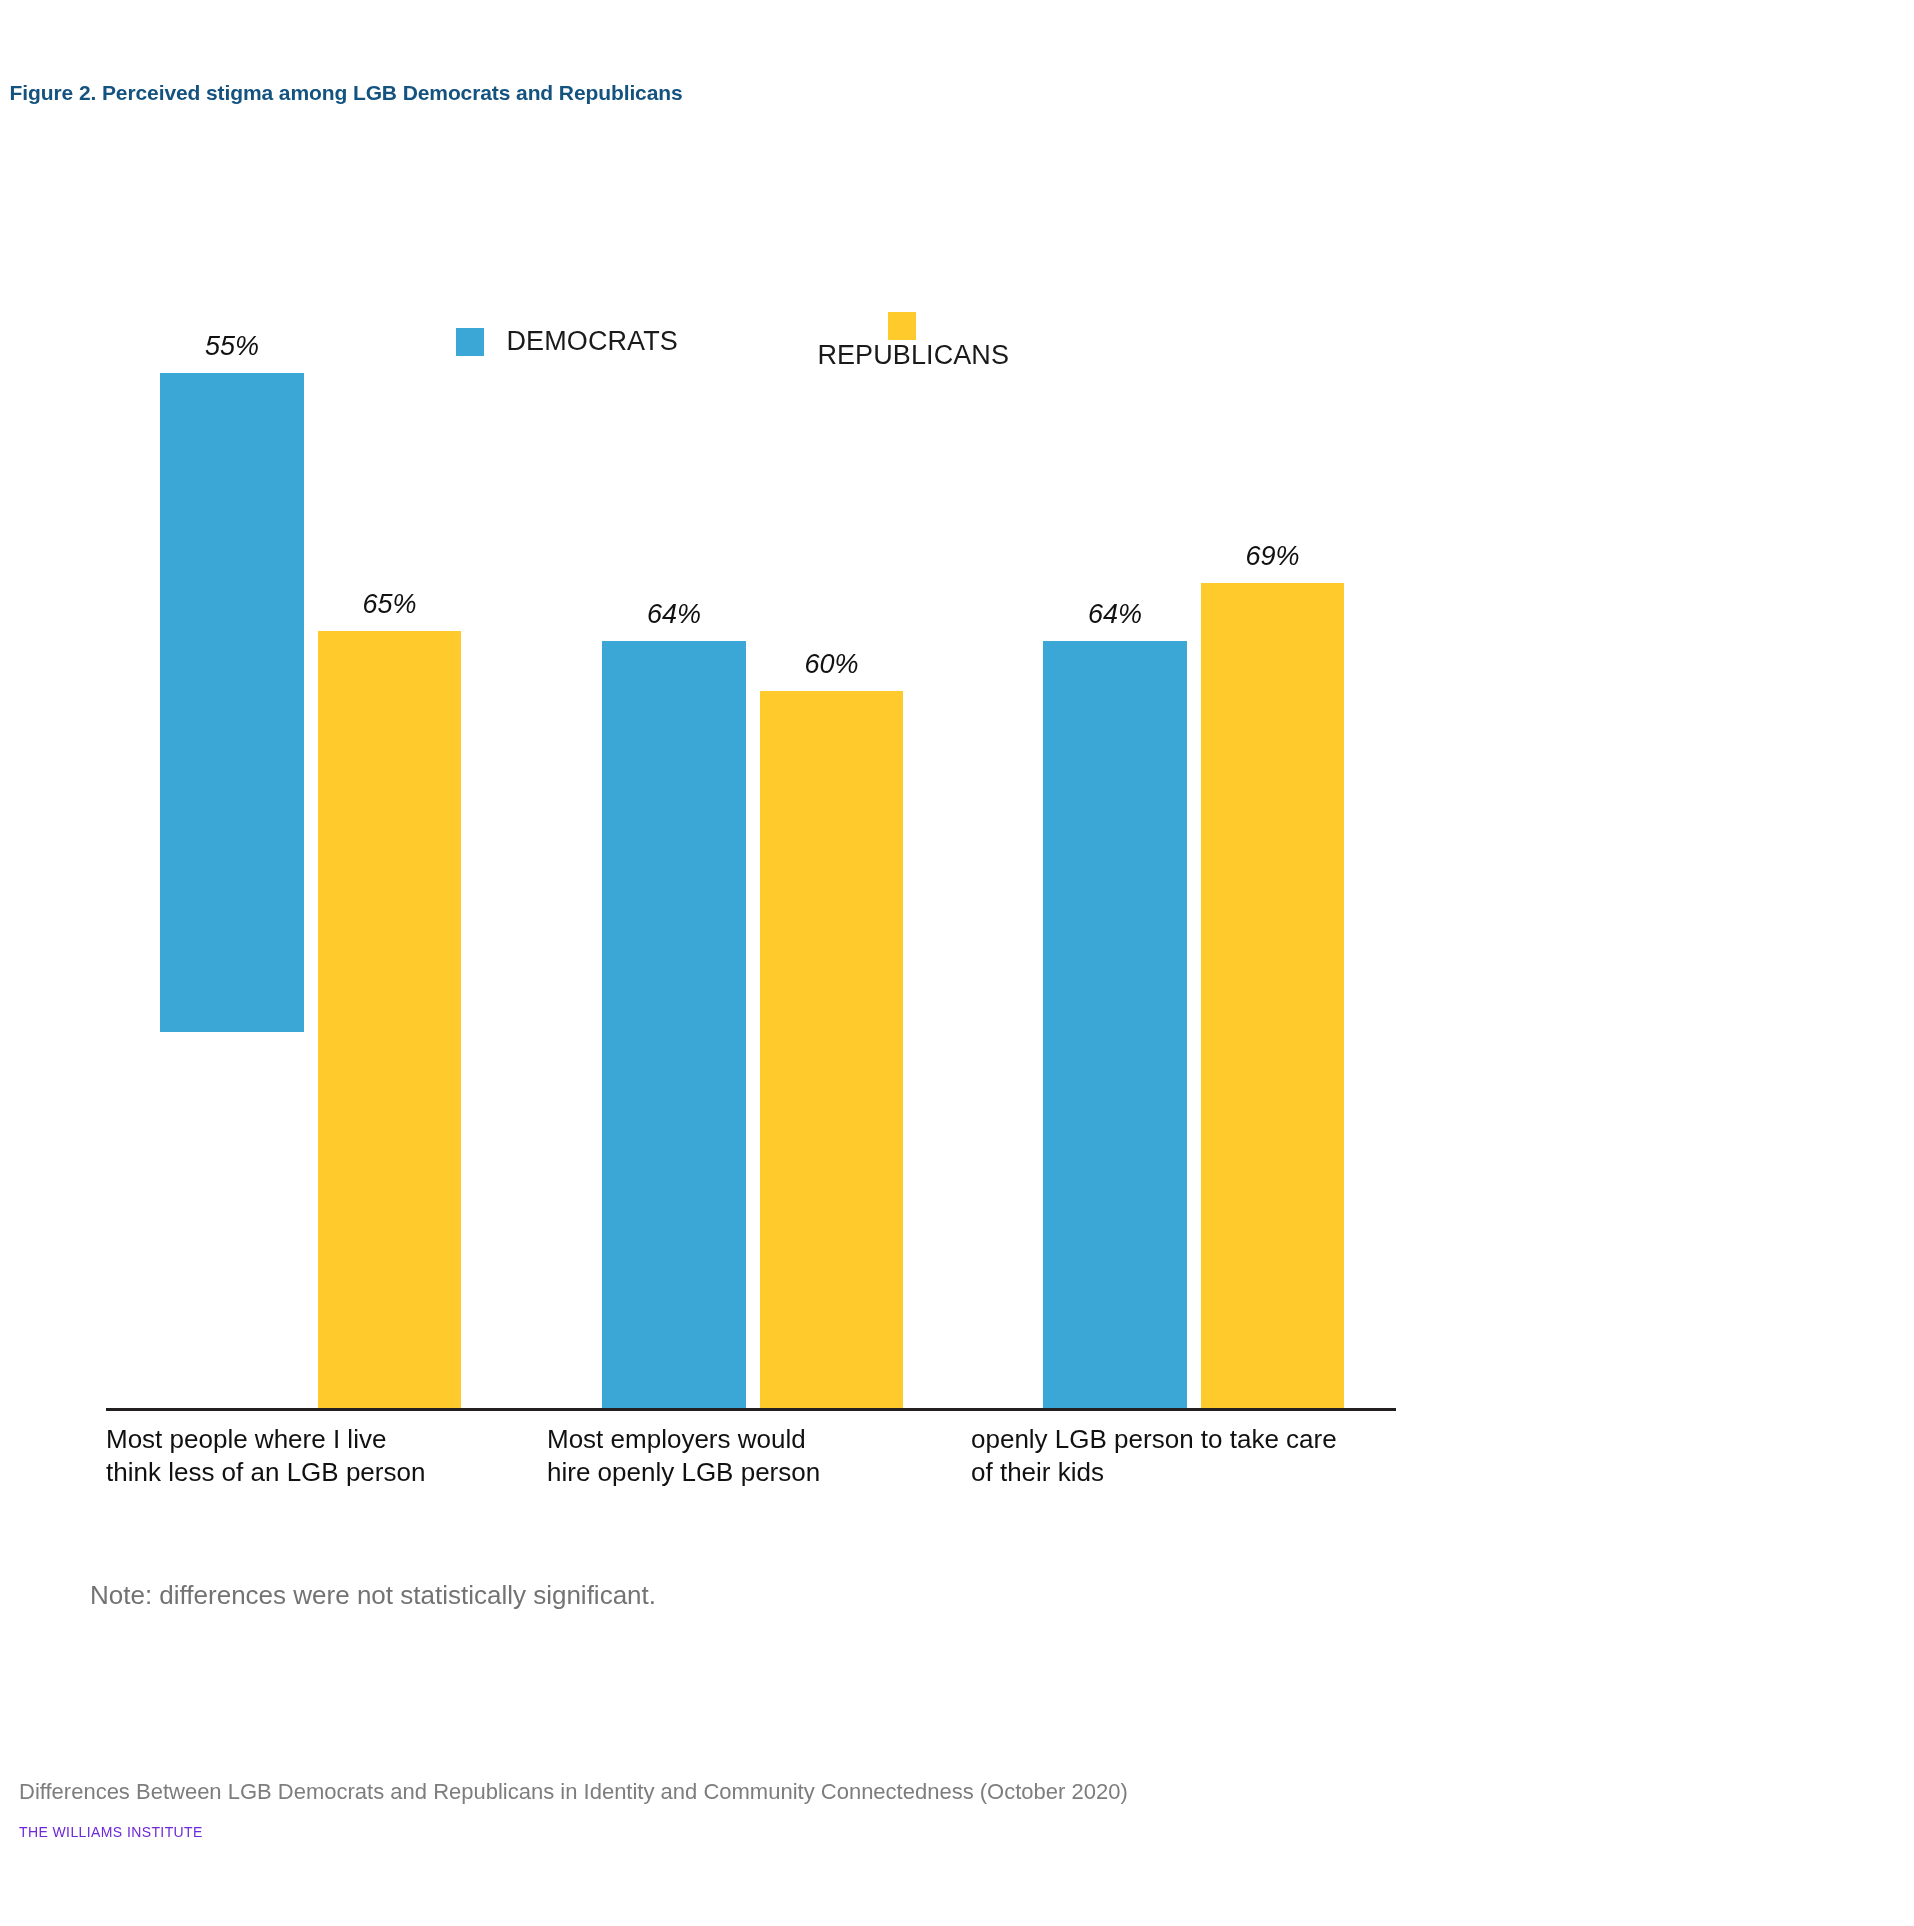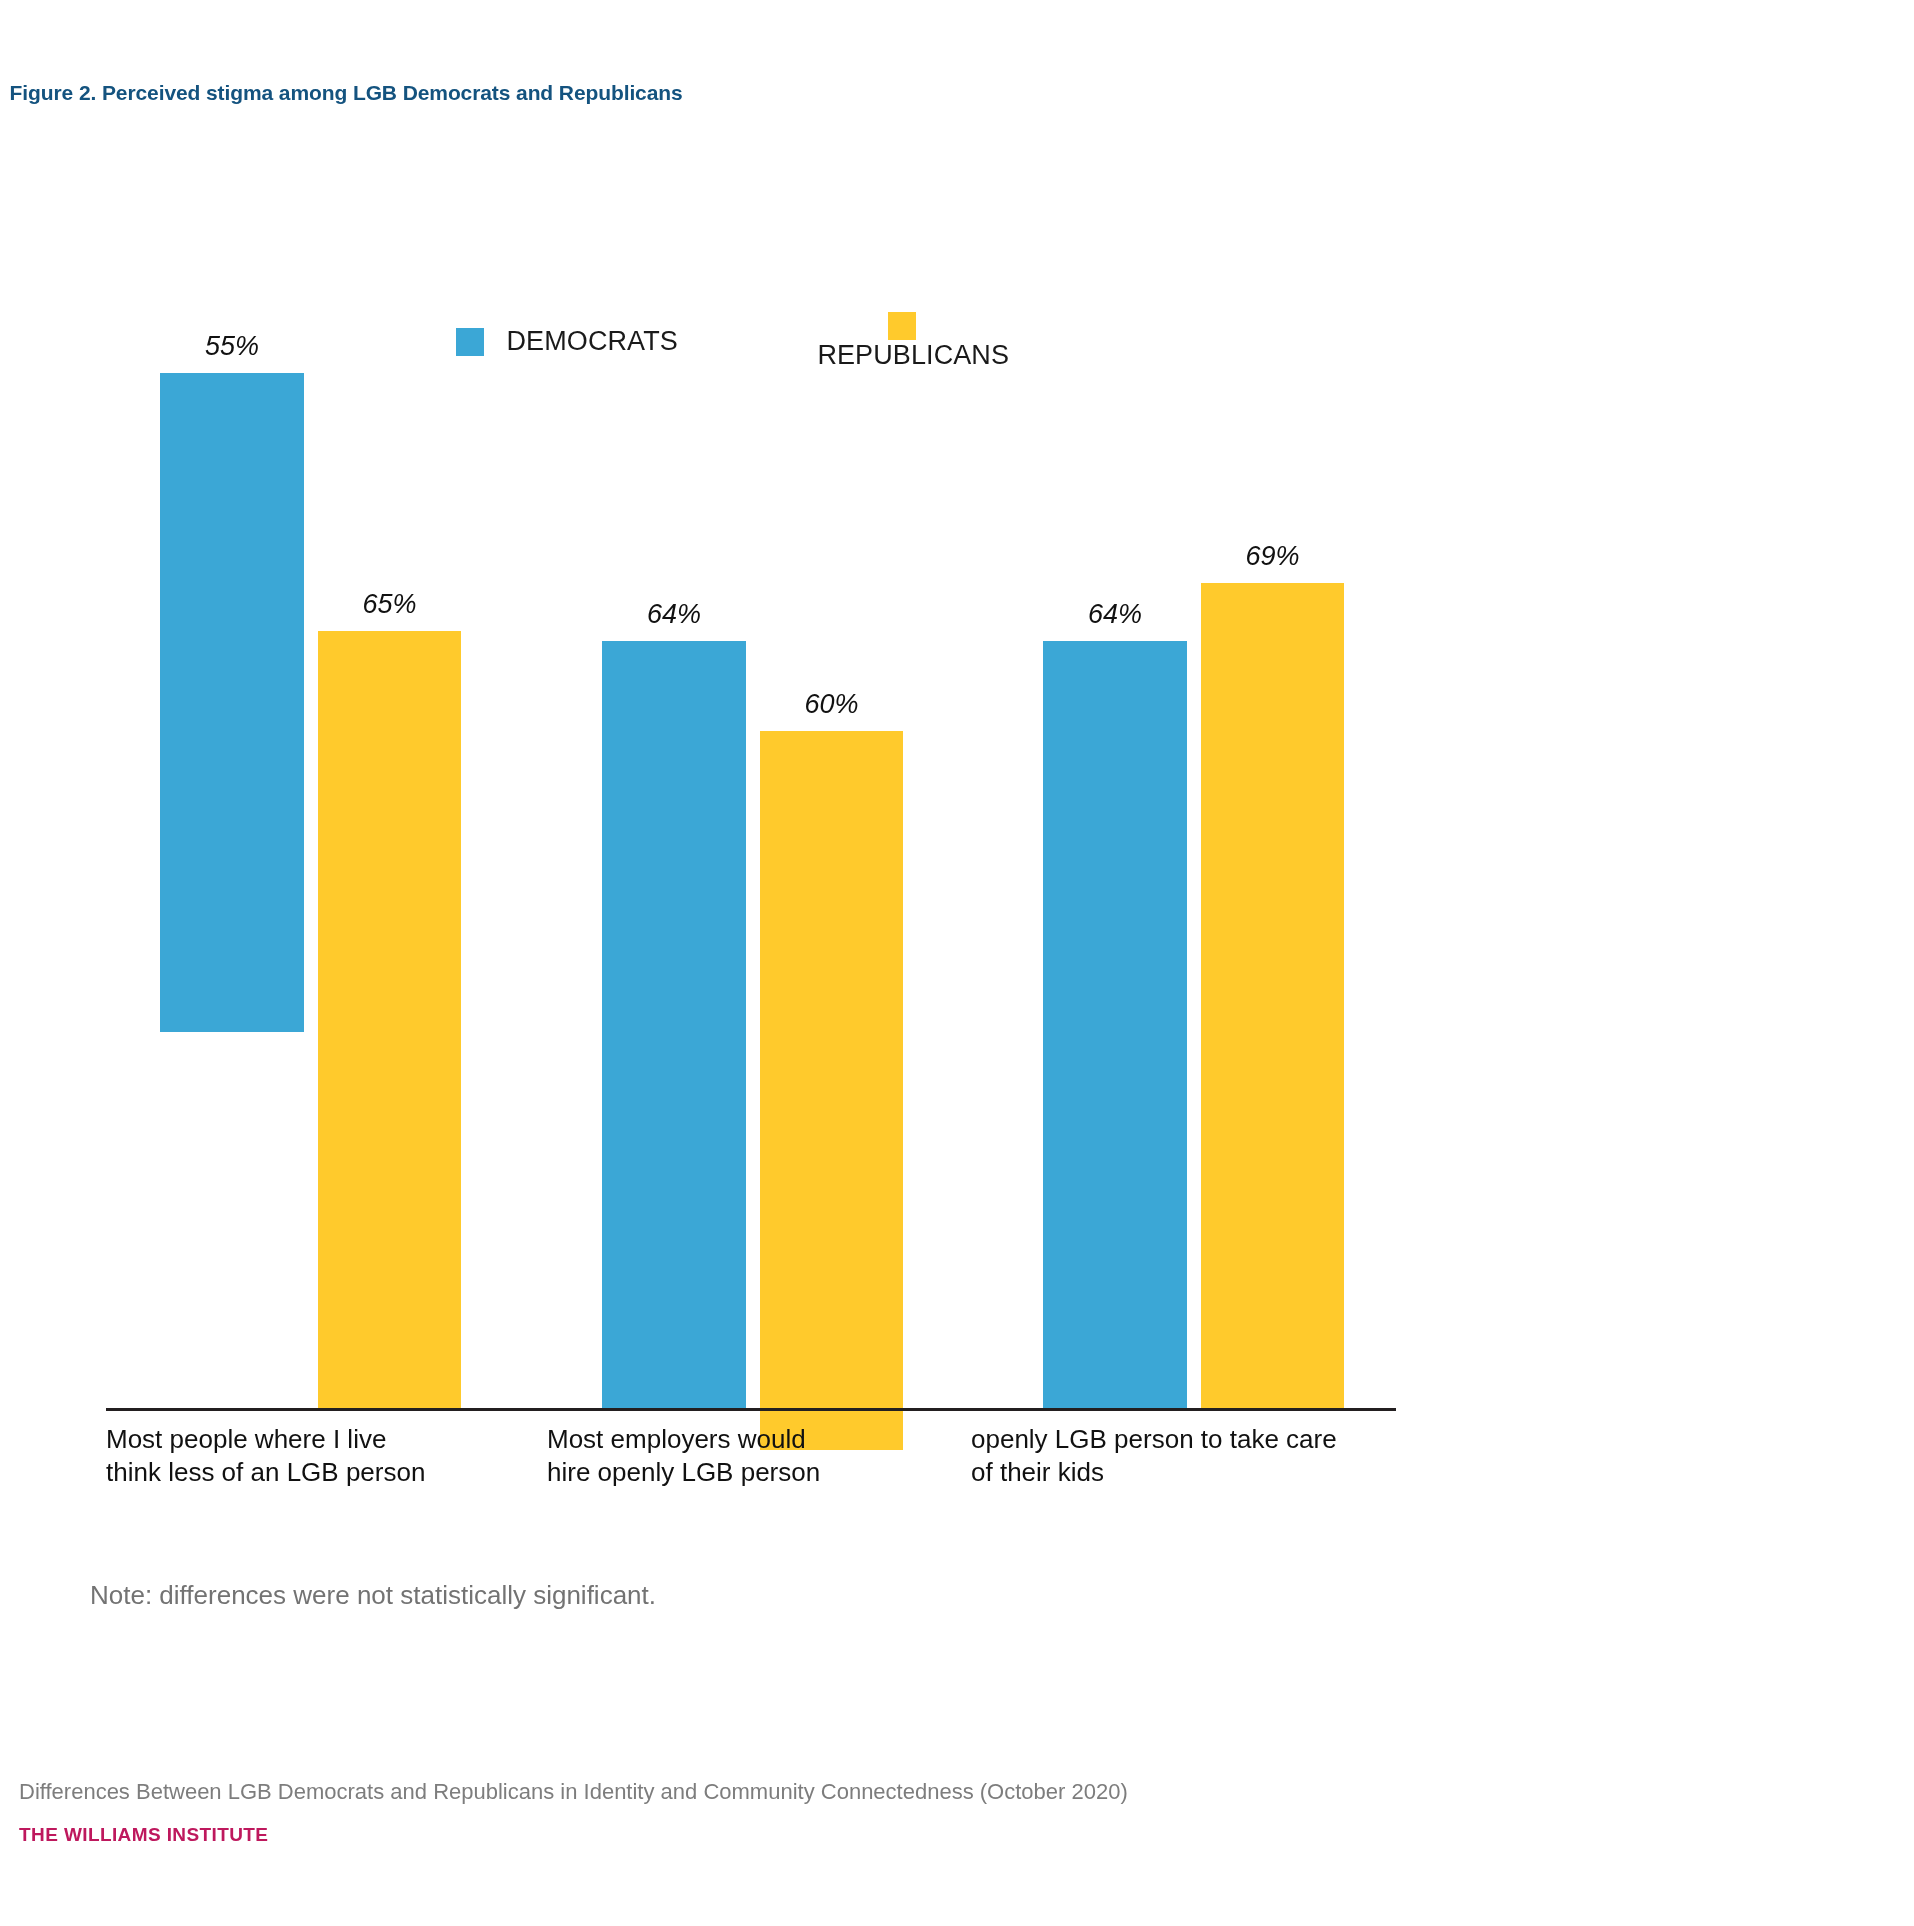--- a/index.html
+++ b/index.html
@@ -120,24 +120,24 @@
     left: 19px;
     top: 1779px;
   }
   #footer-source {
     font-size: 22px;
     color: #7d7d7d;
     white-space: nowrap;
   }
   #footer-org {
     margin-top: 19px;
-    font-size: 19px;
-    font-weight: bold;
+    font-size: 14px;
+    font-weight: normal;
     letter-spacing: 0.4px;
-    color: #be185d;
+    color: #6d28d9;
     white-space: nowrap;
   }
 </style>
 </head>
 <body>
 
 <div id="figure-title">Figure 2. Perceived stigma among LGB Democrats and Republicans</div>
 
 <div id="legend">
   <div class="legend-item">
@@ -160,21 +160,21 @@
   <div class="bar" style="left:318px; top:0; width:143px; height:1410px;">
     <div class="bar-value" style="bottom:790px;">65%</div>
     <div class="bar-rect rep" style="height:779px;"></div>
   </div>
 
   <div class="bar" style="left:602px; top:0; width:144px; height:1410px;">
     <div class="bar-value" style="bottom:780px;">64%</div>
     <div class="bar-rect dem" style="height:769px;"></div>
   </div>
 
-  <div class="bar" style="left:760px; top:0; width:143px; height:1410px;margin-top:40px;">
+  <div class="bar" style="left:760px; top:0; width:143px; height:1410px;">
     <div class="bar-value" style="bottom:730px;">60%</div>
     <div class="bar-rect rep" style="height:719px;"></div>
   </div>
 
   <div class="bar" style="left:1043px; top:0; width:144px; height:1410px;">
     <div class="bar-value" style="bottom:780px;">64%</div>
     <div class="bar-rect dem" style="height:769px;"></div>
   </div>
 
   <div class="bar" style="left:1201px; top:0; width:143px; height:1410px;">

